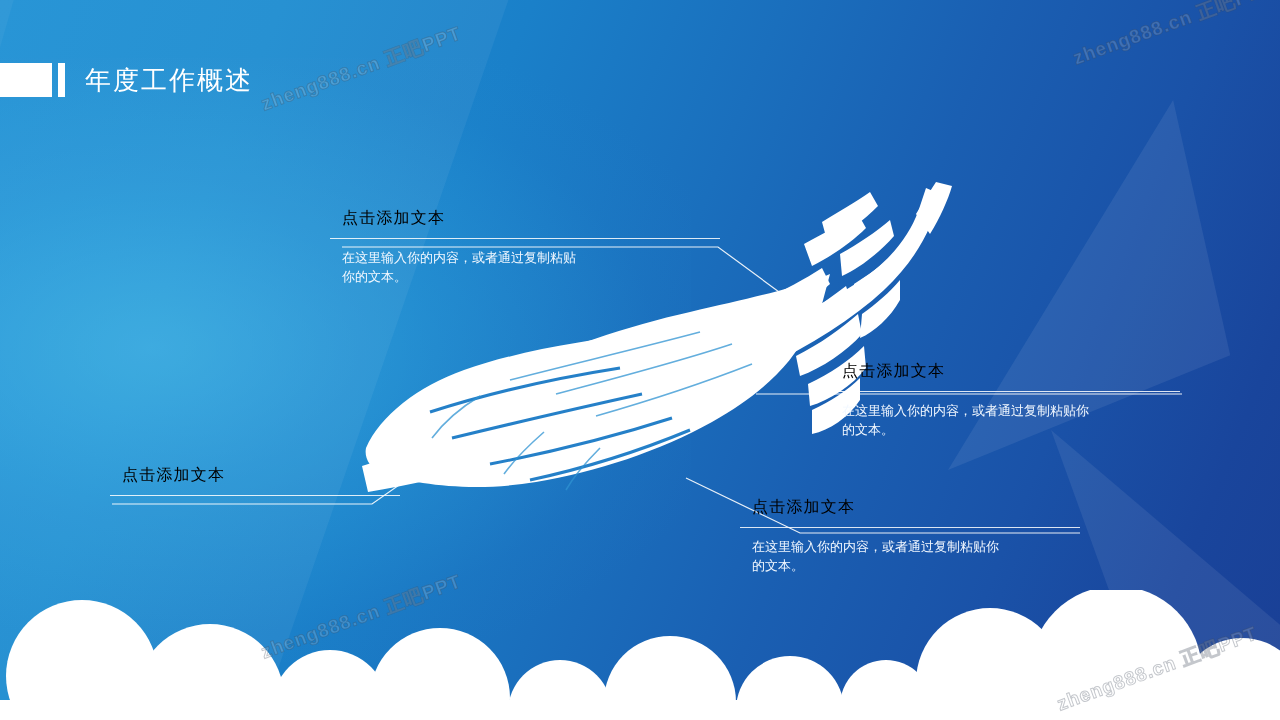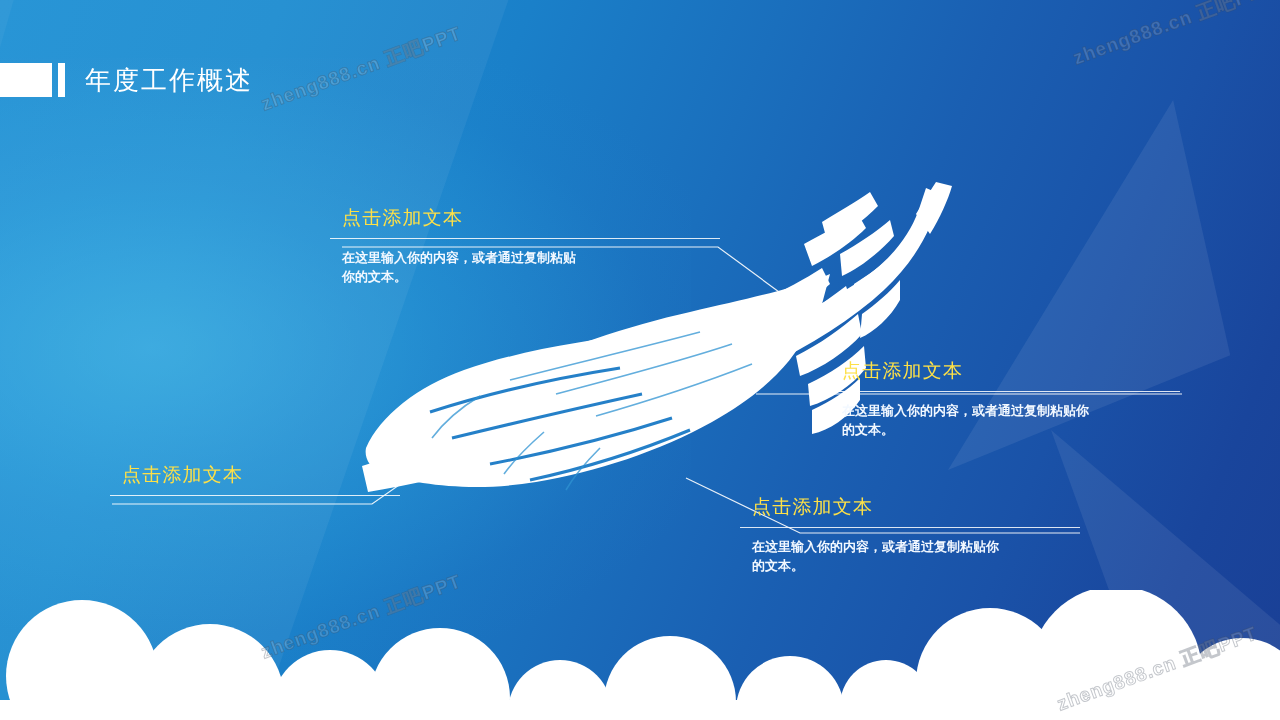--- a/index.html
+++ b/index.html
@@ -115,37 +115,36 @@
     pointer-events: none;
   }
   .feather-wrap svg { display: block; }
 
   
   .callout {
     position: absolute;
     color: #ffffff;
   }
   .callout .co-title {
-    font-size: 19px;
+    font-size: 16px;
     line-height: 26px;
     letter-spacing: 1.2px;
     white-space: nowrap;
-    color: #fde047;
+    color: #000000;
   }
   .callout .co-rule {
     height: 1px;
     background: rgba(255, 255, 255, 0.85);
     margin-top: 7px;
     margin-bottom: 9px;
   }
   .callout .co-body {
     font-size: 13px;
     line-height: 19px;
     color: #f2f8ff;
-    font-weight: bold;
   }
 
   #co-tl { left: 330px; top: 205px; width: 390px; }
   #co-tl .co-title { padding-left: 12px; }
   #co-tl .co-body { padding-left: 12px; }
 
   #co-r  { left: 830px; top: 358px; width: 350px; }
   #co-r  .co-title { padding-left: 12px; }
   #co-r  .co-body  { padding-left: 12px; }
 

